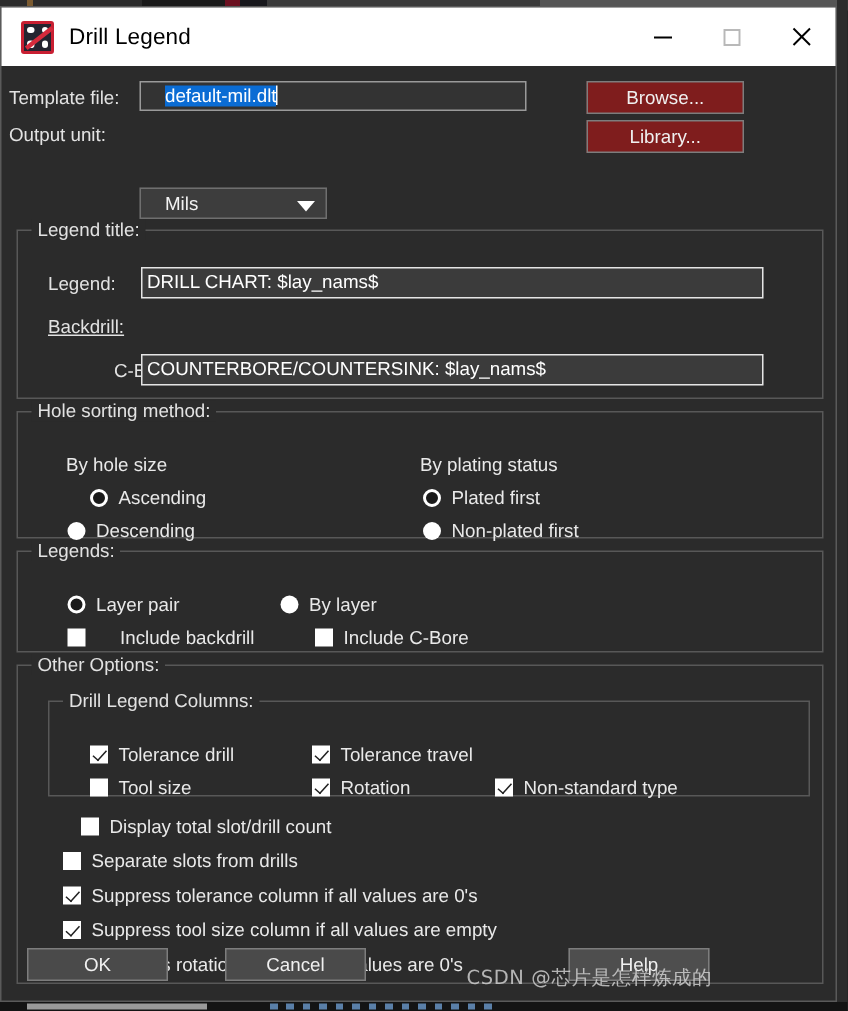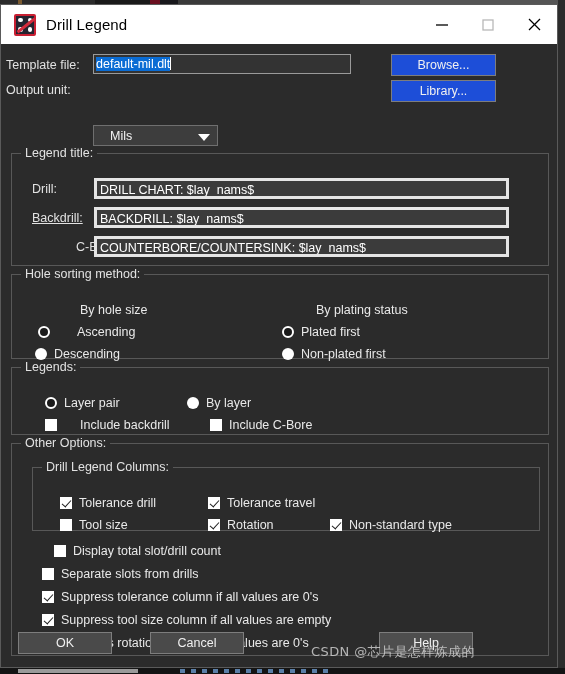--- a/index.html
+++ b/index.html
@@ -138,21 +138,21 @@
 
   #tpl-input {
     position: absolute; left: 92px; top: 10px;
     width: 258px; height: 20px;
     background: #333333;
     border: 1px solid #9a9a9a;
     box-sizing: border-box;
     font-family: "Liberation Sans", sans-serif;
     font-size: 12.5px;
     color: #ffffff;
-    padding: 0 2px;
+    padding: 0 16px;
     line-height: 18px;
     white-space: nowrap;
     overflow: hidden;
   }
   #tpl-input .sel {
     background: #0a6cd4;
     color: #ffffff;
   }
   #tpl-input .caret {
     display:inline-block;
@@ -178,21 +178,21 @@
     right: 7px; top: 8px;
     width: 0; height: 0;
     border-left: 6px solid transparent;
     border-right: 6px solid transparent;
     border-top: 7px solid #ffffff;
   }
 
   .sidebtn {
     position: absolute;
     width: 105px; height: 22px;
-    background: #1d4ed8;
+    background: #7f1d1d;
     border: 1px solid #7d7d7d;
     box-sizing: border-box;
     color: #f0f0f0;
     font-size: 12.5px;
     display: flex; align-items: center; justify-content: center;
     cursor: default;
   }
   #browse-btn  { left: 390px; top: 10px; }
   #library-btn { left: 390px; top: 36px; }
 
@@ -216,21 +216,21 @@
   #grp-hole-sort    { left: 10px;  top: 230px; width: 538px; height: 85px;  }
   #grp-legends      { left: 10px;  top: 323px; width: 538px; height: 68px;  }
   #grp-other        { left: 10px;  top: 399px; width: 538px; height: 213px; }
   #grp-columns      { left: 20px;  top: 23px;  width: 508px; height: 64px;  }
   .lt-lbl { position: absolute; color:#e2e2e2; font-size:12.5px; }
   .lt-field {
     position: absolute;
     height: 21px;
     width: 415px;
     background: #3b3b3b;
-    border: 3px solid #e5e5e5;
+    border: 1px solid #e5e5e5;
     box-sizing: border-box;
     color: #ffffff;
     font-size: 12.5px;
     padding: 0 3px;
     line-height: 19px;
     white-space: nowrap;
     overflow: hidden;
   }
   #lt-drill-lbl      { left: 20px; top: 28px; }
   #lt-drill-field    { left: 82px; top: 24px; }
@@ -277,28 +277,27 @@
     border: solid #202020;
     border-width: 0 1.8px 1.8px 0;
     transform: rotate(42deg);
   }
 
   .subhead {
     position: absolute;
     color: #e9e9e9;
     font-size: 12.5px;
     white-space: nowrap;
-    margin-left: 36px;
   }
 
   
   #hs-head-size   { left: 32px;  top: 28px; }
   #hs-head-plate  { left: 268px; top: 28px; }
-  #hs-asc         { left: 26px;  top: 50px; gap: 20px; }
-  #hs-desc        { left: 23px;  top: 72px; }
+  #hs-asc         { left: 48px;  top: 50px; }
+  #hs-desc        { left: 33px;  top: 72px; }
   #hs-plated      { left: 270px; top: 50px; }
   #hs-nonplated   { left: 270px; top: 72px; }
 
   
   #lg-layerpair   { left: 33px;  top: 28px; }
   #lg-bylayer     { left: 175px; top: 28px; }
   #lg-backdrill   { left: 33px;  top: 50px; gap: 16px; }
   #lg-cbore       { left: 198px; top: 50px; }
 
   
@@ -394,25 +393,24 @@
     <div class="lbl" id="unit-label">Output unit:</div>
     <div id="unit-select">
       <span>Mils</span>
       <span class="arrow"></span>
     </div>
     <div class="sidebtn" id="library-btn">Library...</div>
 
     <div class="group" id="grp-legend-title">
       <div class="gtitle">Legend title:</div>
 
-      <div class="lt-lbl" id="lt-drill-lbl">Drill:</div>
+      <div class="lt-lbl" id="lt-drill-lbl">Legend:</div>
       <div class="lt-field" id="lt-drill-field">DRILL CHART: $lay_nams$</div>
 
       <div class="lt-lbl" id="lt-bd-lbl">Backdrill:</div>
-      <div class="lt-field" id="lt-bd-field">BACKDRILL: $lay_nams$</div>
 
       <div class="lt-lbl" id="lt-cb-lbl">C-Bore:</div>
       <div class="lt-field" id="lt-cb-field">COUNTERBORE/COUNTERSINK: $lay_nams$</div>
     </div>
 
     <div class="group" id="grp-hole-sort">
       <div class="gtitle">Hole sorting method:</div>
 
       <div class="subhead" id="hs-head-size">By hole size</div>
       <div class="subhead" id="hs-head-plate">By plating status</div>

